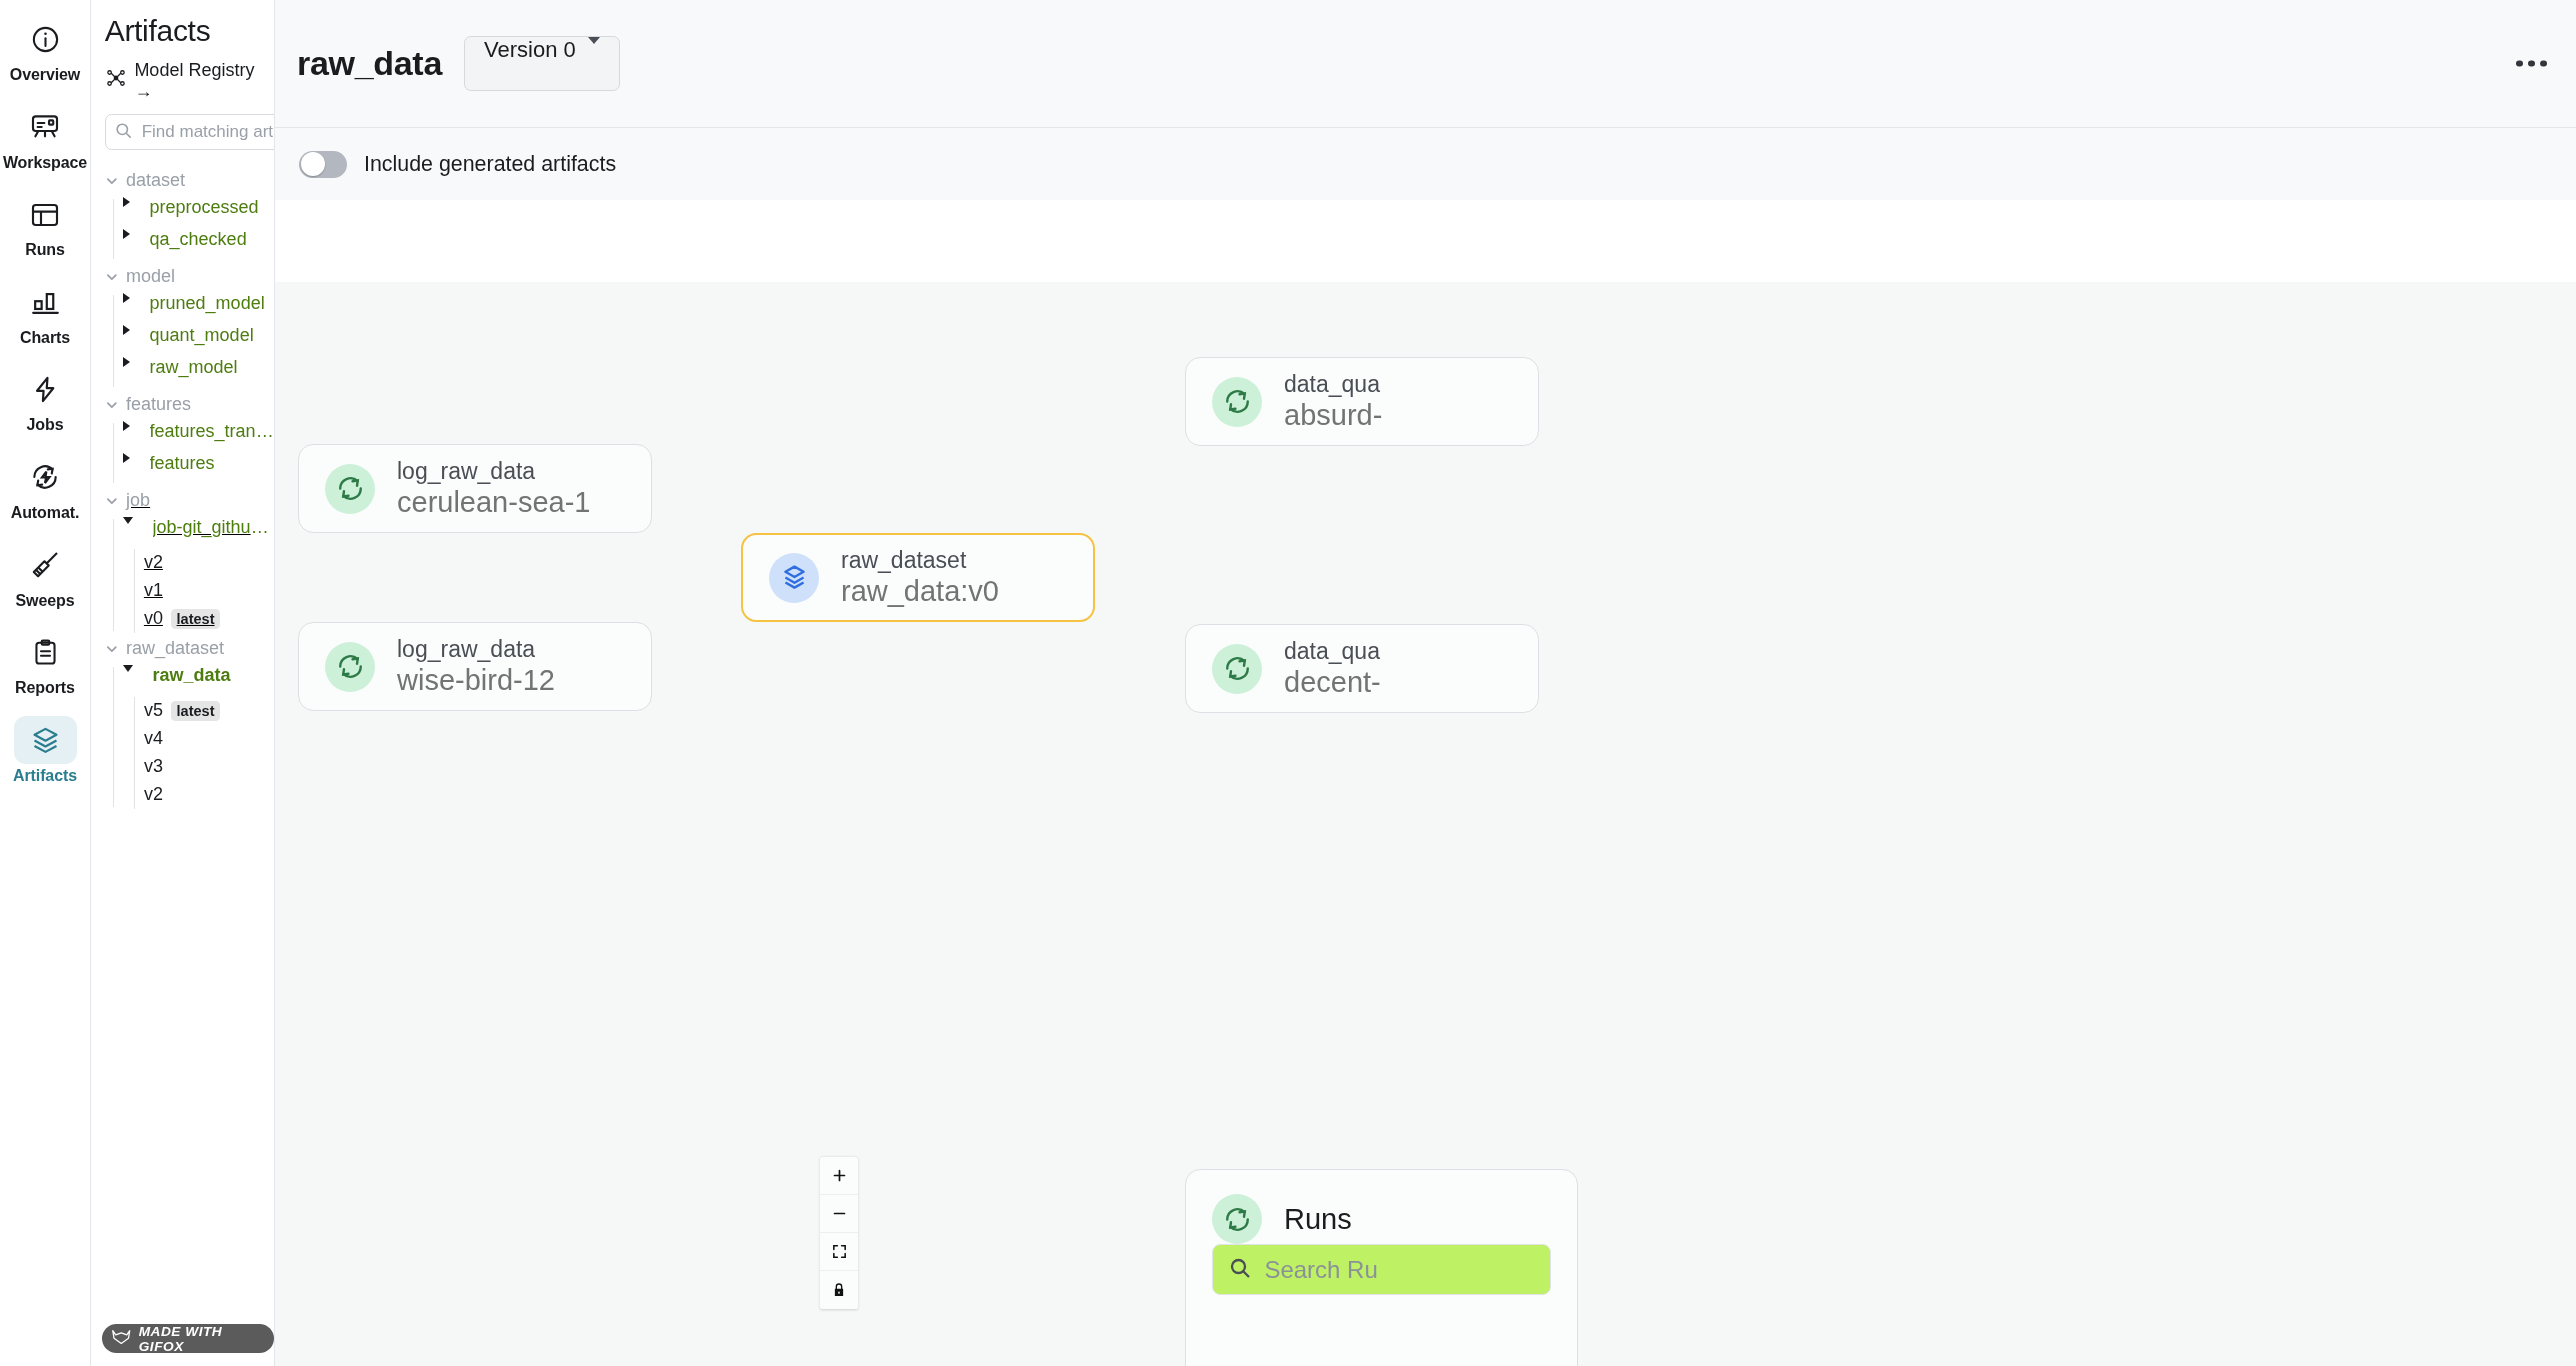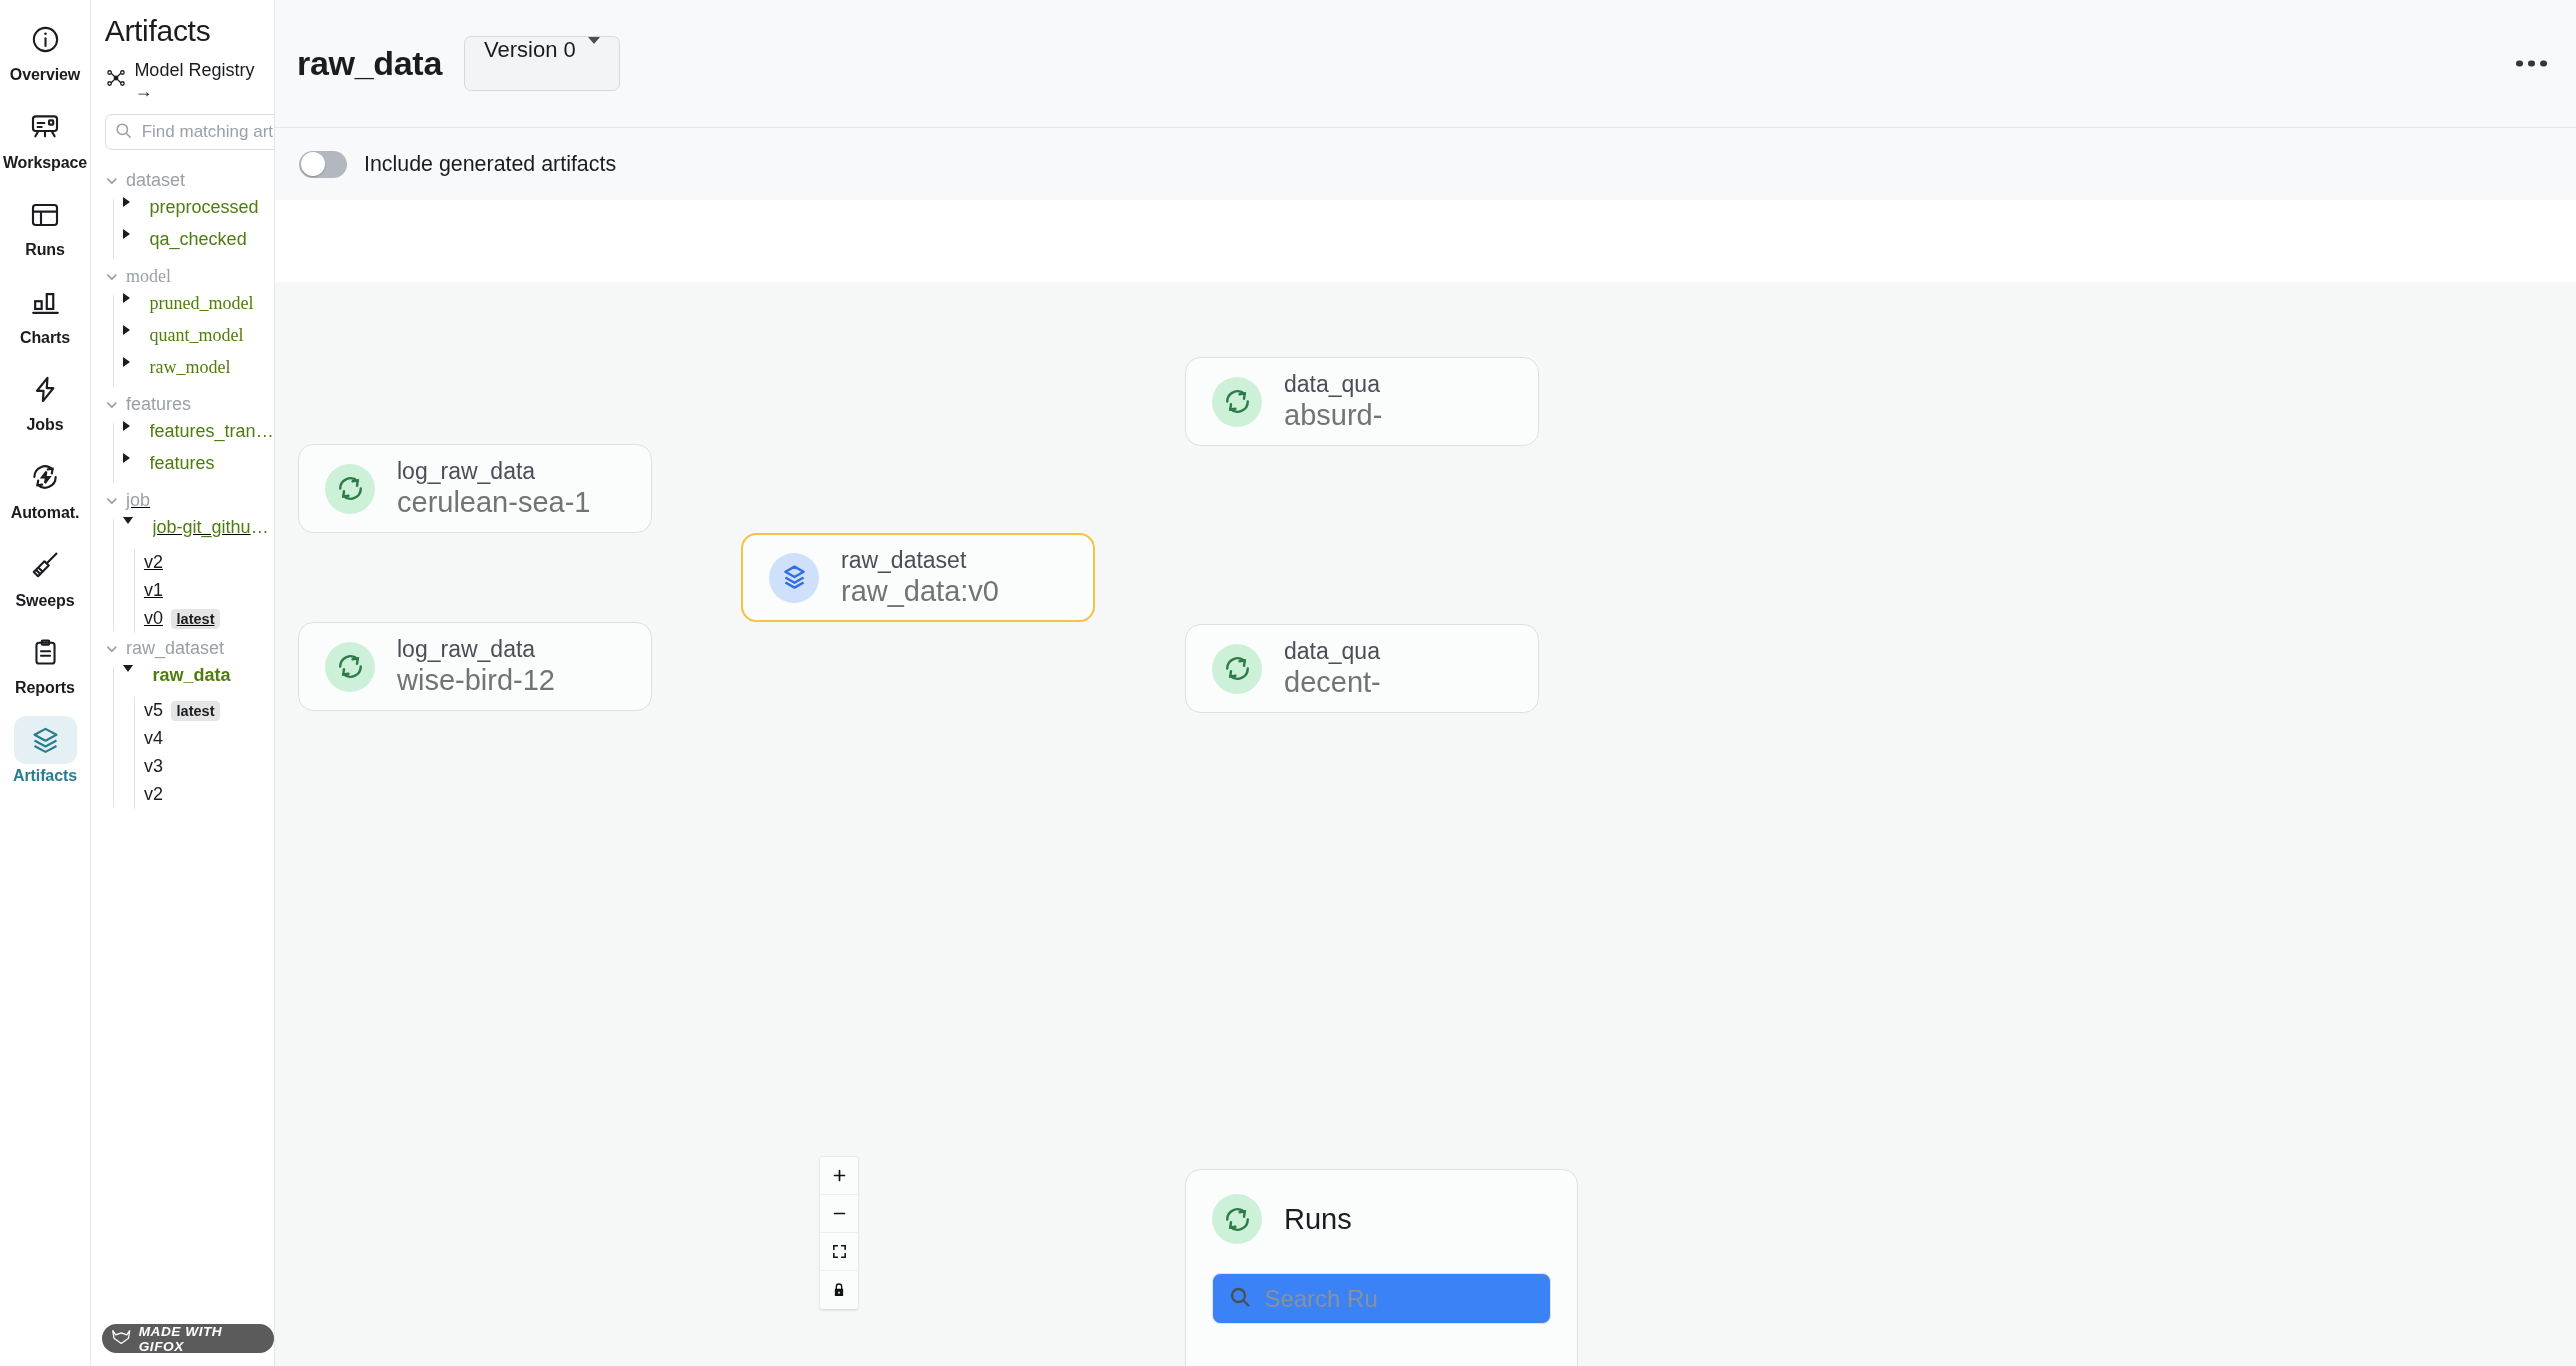--- a/index.html
+++ b/index.html
@@ -178,23 +178,23 @@
   .n-sub { font-size: 23px; color: #4a4e55; line-height: 1.18; white-space: nowrap; }
   .n-name { font-size: 29px; color: #737373; line-height: 1.18; white-space: nowrap; }
   .n-single { font-size: 29px; color: #1a1c1f; white-space: nowrap; }
 
   .panel {
     position: absolute; background: #fbfcfc; border: 1.7px solid #dcdfe3;
     border-radius: 15.4px; z-index: 5; padding: 24px 26px;
   }
   .panel-head { display: flex; align-items: center; gap: 22px; }
   .panel-search {
-    margin-top: 29px; height: 51px; border: 1.7px solid #e0e2e6;
+    height: 51px; border: 1.7px solid #e0e2e6;
     border-radius: 8.5px; display: flex; align-items: center; gap: 12px;
-    padding: 0 15.4px; background: #3b82f6;
+    padding: 0 15.4px; background: #bef264;
   }
   .panel-search input {
     border: 0; outline: 0; background: transparent; font-size: 24px;
     color: #1a1c1f; width: 100%; font-family: "Liberation Sans", sans-serif;
   }
   .panel-search input::placeholder { color: #8b9199; }
 
   .edges { position: absolute; inset: 0; z-index: 1; pointer-events: none; }
 
   .zoomctl {
@@ -343,21 +343,21 @@
             <div class="tree-row">
               <span class="caret-r"></span>
               <span class="nm">preprocessed</span>
             </div>
             <div class="tree-row">
               <span class="caret-r"></span>
               <span class="nm">qa_checked</span>
             </div>
           </div>
         </div>
-        <div style="padding: 0px 0px 0px 13.7px; font-family: Liberation Serif, serif;">
+        <div style="padding: 0px 0px 0px 13.7px;">
           <div class="grp-head">
             <svg width="13.7" height="13.7" viewBox="0 0 24 24" fill="none" stroke="#9aa0a8" stroke-width="3" stroke-linecap="round" stroke-linejoin="round">
               <path d="M5 9l7 7 7-7"></path>
             </svg>
             <span>model</span>
           </div>
           <div class="grp-body">
             <div class="tree-row">
               <span class="caret-r"></span>
               <span class="nm">pruned_model</span>

